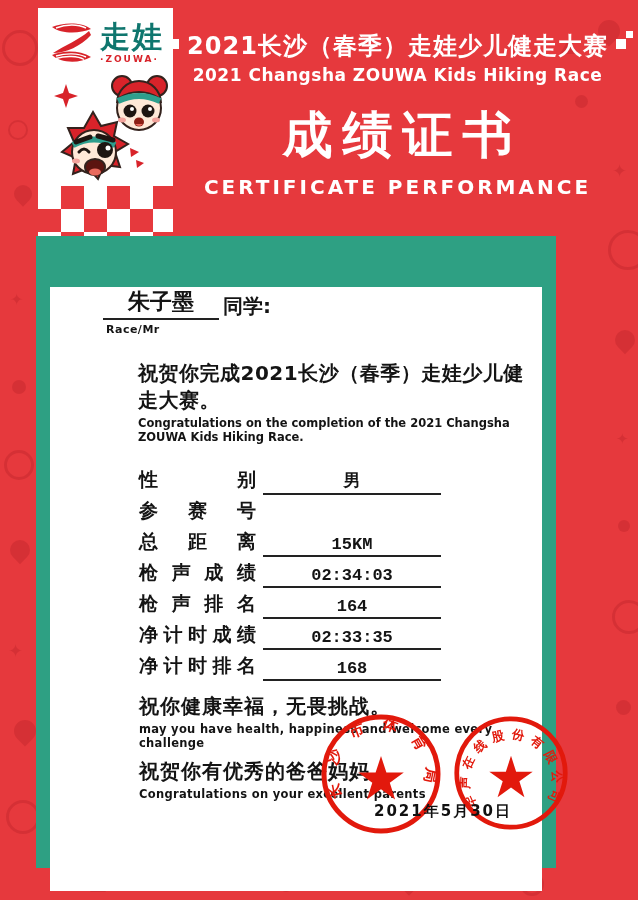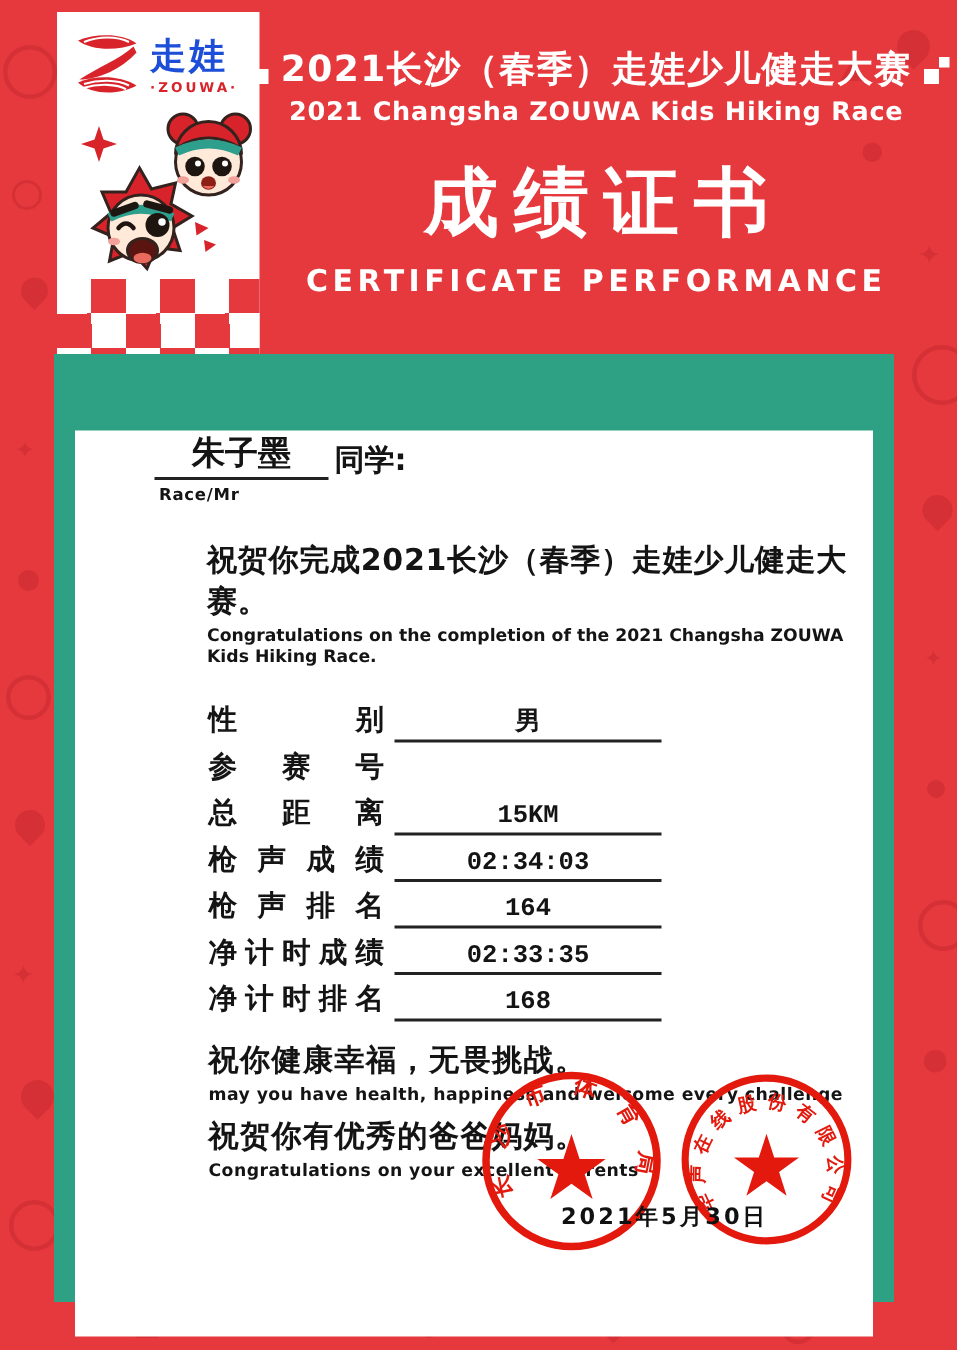--- a/index.html
+++ b/index.html
@@ -14,42 +14,42 @@
   .dd { background:currentColor; border-radius:50%; }
   .ddrop { background:currentColor; border-radius:50% 50% 50% 0; transform:rotate(-45deg); }
   .ds::before { content:"✦"; color:currentColor; font-style:normal; }
   .dtri { width:0; height:0; border-left:8px solid transparent; border-right:8px solid transparent; border-bottom:14px solid currentColor; }
   .dring2 { border:2px solid currentColor; border-radius:50%; }
 
   
   .panel { position:absolute; left:38px; top:8px; width:135px; height:228px; background:#fff; z-index:3; }
   .logo-row { display:flex; align-items:flex-start; padding:14px 6px 0 10px; }
   .brand { margin-left:6px; }
-  .brand-cn { font-size:24px; font-weight:900; color:#1d4ed8; letter-spacing:2px; line-height:30px; }
+  .brand-cn { font-size:30px; font-weight:900; color:#0f766e; letter-spacing:2px; line-height:30px; }
   .brand-en { font-size:9px; font-weight:bold; color:#D8232A; letter-spacing:2px; margin-top:2px; }
   .checker { position:absolute; left:0; bottom:0; width:135px; height:50px;
     background:repeating-conic-gradient(#E6393D 0% 25%, #ffffff 25% 50%);
     background-size:46px 46px; }
 
   
   .header { position:absolute; left:173px; top:0; width:465px; padding-right:16px; z-index:2; color:#fff; }
-  .title-row { display:flex; align-items:center; justify-content:center; margin-top:30px; gap:8px; }
+  .title-row { display:flex; justify-content:center; margin-top:30px; gap:8px; }
   .title-cn { font-size:24px; font-weight:900; letter-spacing:1px; white-space:nowrap; }
   .mark { position:relative; width:17px; height:19px; flex:0 0 auto; }
   .mark i { position:absolute; background:#fff; }
   .mark .sm { width:7px; height:7px; top:1px; }
   .mark .lg { width:10px; height:10px; top:9px; }
   .mark-l .sm { left:0; } .mark-l .lg { left:7px; }
   .mark-r .sm { right:0; } .mark-r .lg { right:7px; }
   .title-en { text-align:center; font-size:17px; font-weight:bold; margin-top:3px; letter-spacing:.5px; }
   .cert-cn { text-align:center; font-size:50px; font-weight:900; letter-spacing:10px; margin-top:17px; text-indent:10px; }
   .cert-en { text-align:center; font-size:20px; font-weight:900; letter-spacing:3px; margin-top:6px; }
 
   
-  .cert { position:absolute; left:36px; top:236px; width:560px; height:632px; background:#2EA083; padding:14px; z-index:2; }
+  .cert { position:absolute; left:36px; top:236px; width:520px; height:632px; background:#2EA083; padding:14px; z-index:2; }
   .cert-inner { position:relative; width:100%; height:100%; background:#fff; color:#141414; }
 
   .name-row { display:flex; align-items:flex-end; margin:37px 0 0 53px; }
   .name-line { width:116px; border-bottom:2px solid #222; text-align:center;
     font-family:"Liberation Serif", serif; font-size:22px; font-weight:bold; padding-bottom:1px; }
   .name-suffix { font-size:20px; font-weight:900; margin-left:4px; }
   .salutation { margin:3px 0 0 56px; font-size:11px; font-weight:bold; letter-spacing:.5px; }
 
   .congrats { margin:24px 0 0 88px; }
   .congrats-cn { font-size:20px; font-weight:900; letter-spacing:.5px; }

